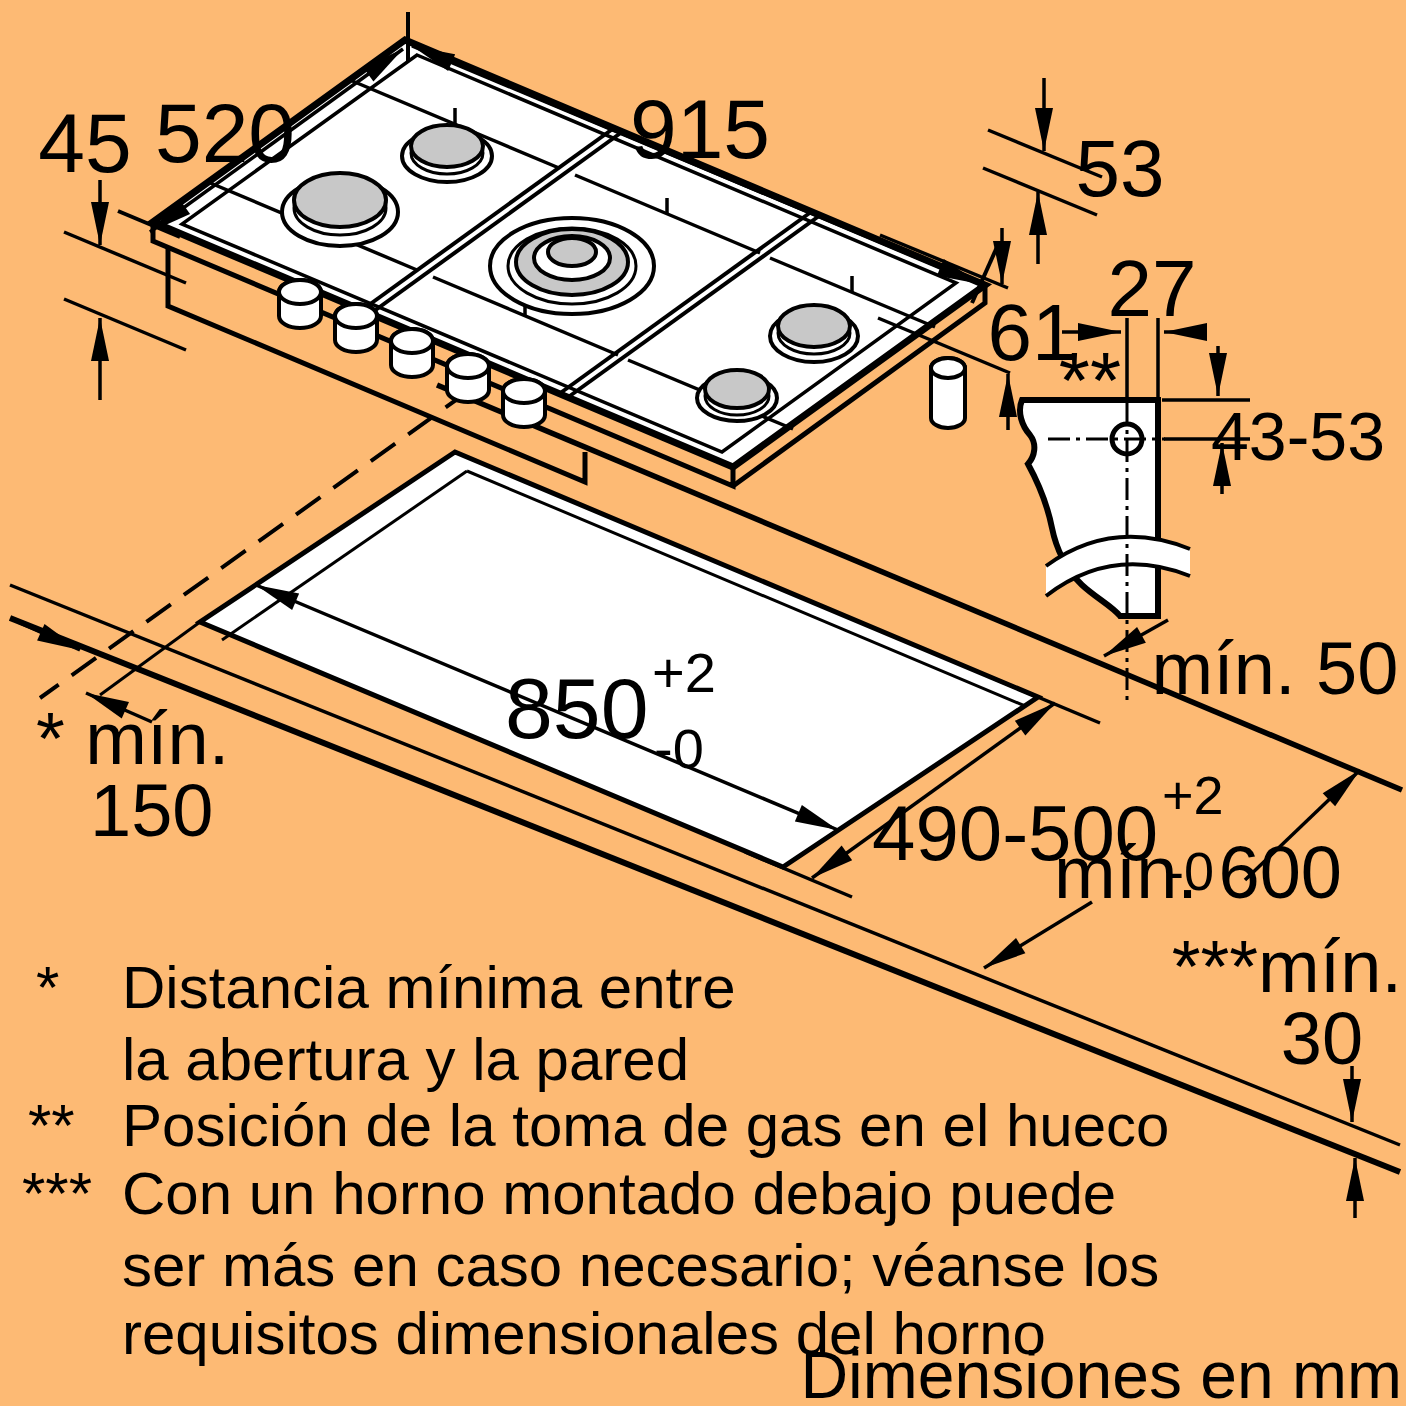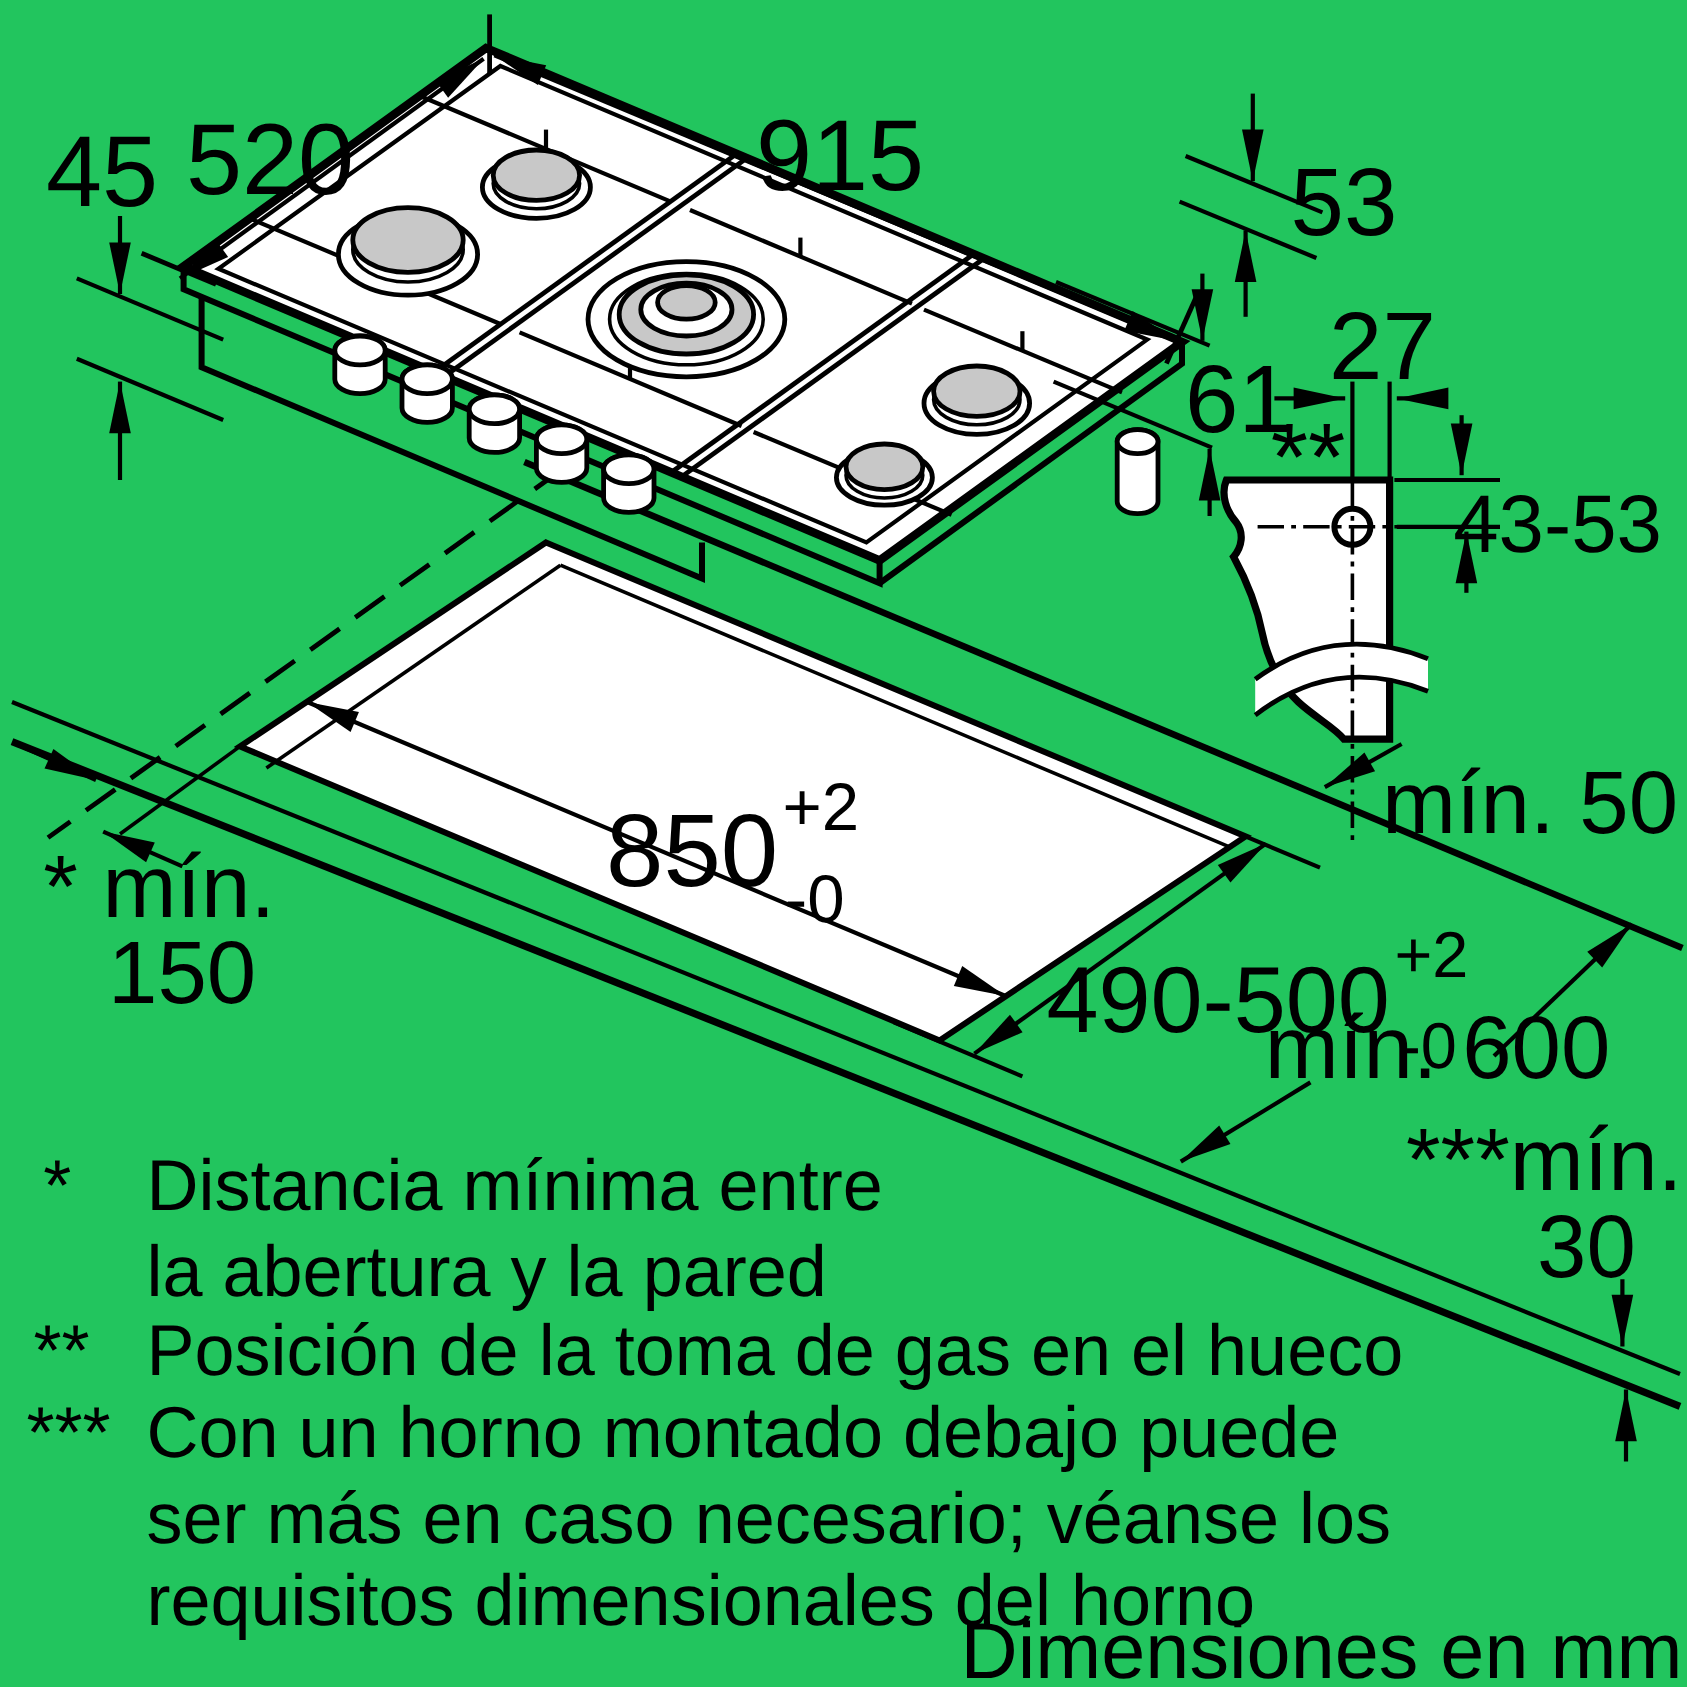--- a/index.html
+++ b/index.html
@@ -1,16 +1,16 @@
 <!DOCTYPE html>
 <html><head>
 <meta charset="utf-8">
 <style>
   html,body{margin:0;padding:0;background:#ffffff;}
-  .stage{width:1406px;height:1406px;position:relative;background:#22c55e;overflow:hidden;}
+  .stage{width:1406px;height:1406px;position:relative;background:#fdba74;overflow:hidden;}
   svg{display:block;}
   text{font-family:"Liberation Sans","DejaVu Sans",sans-serif;fill:#000;}
   .ln{stroke:#000;fill:none;}
 </style>
 </head>
 <body>
 
 <div class="stage">
 <svg width="1406" height="1406" viewBox="0 0 1406 1406">
   <defs>

